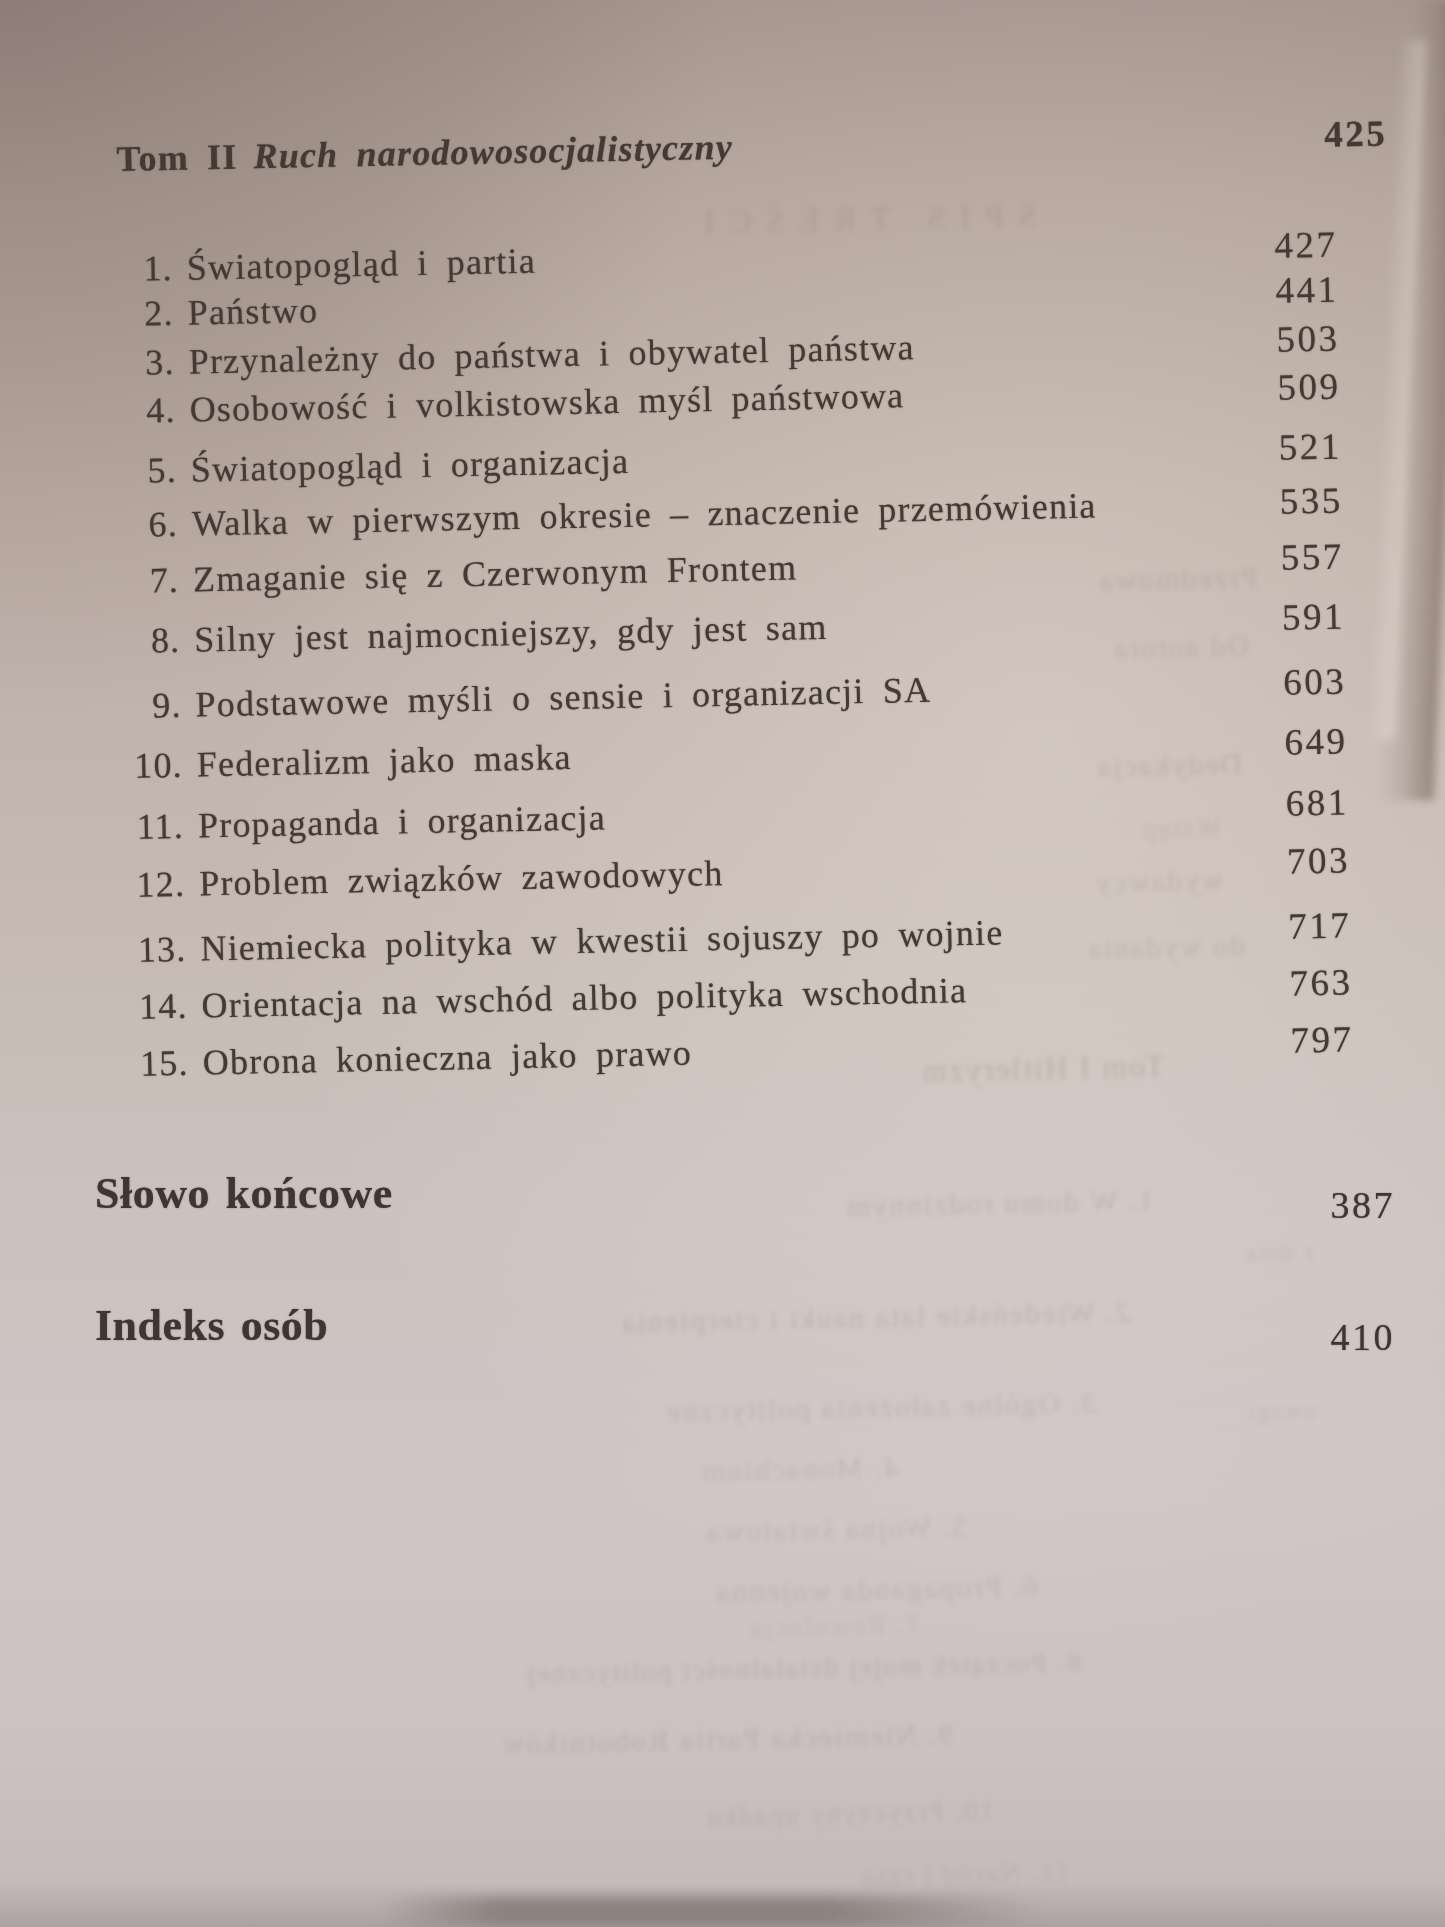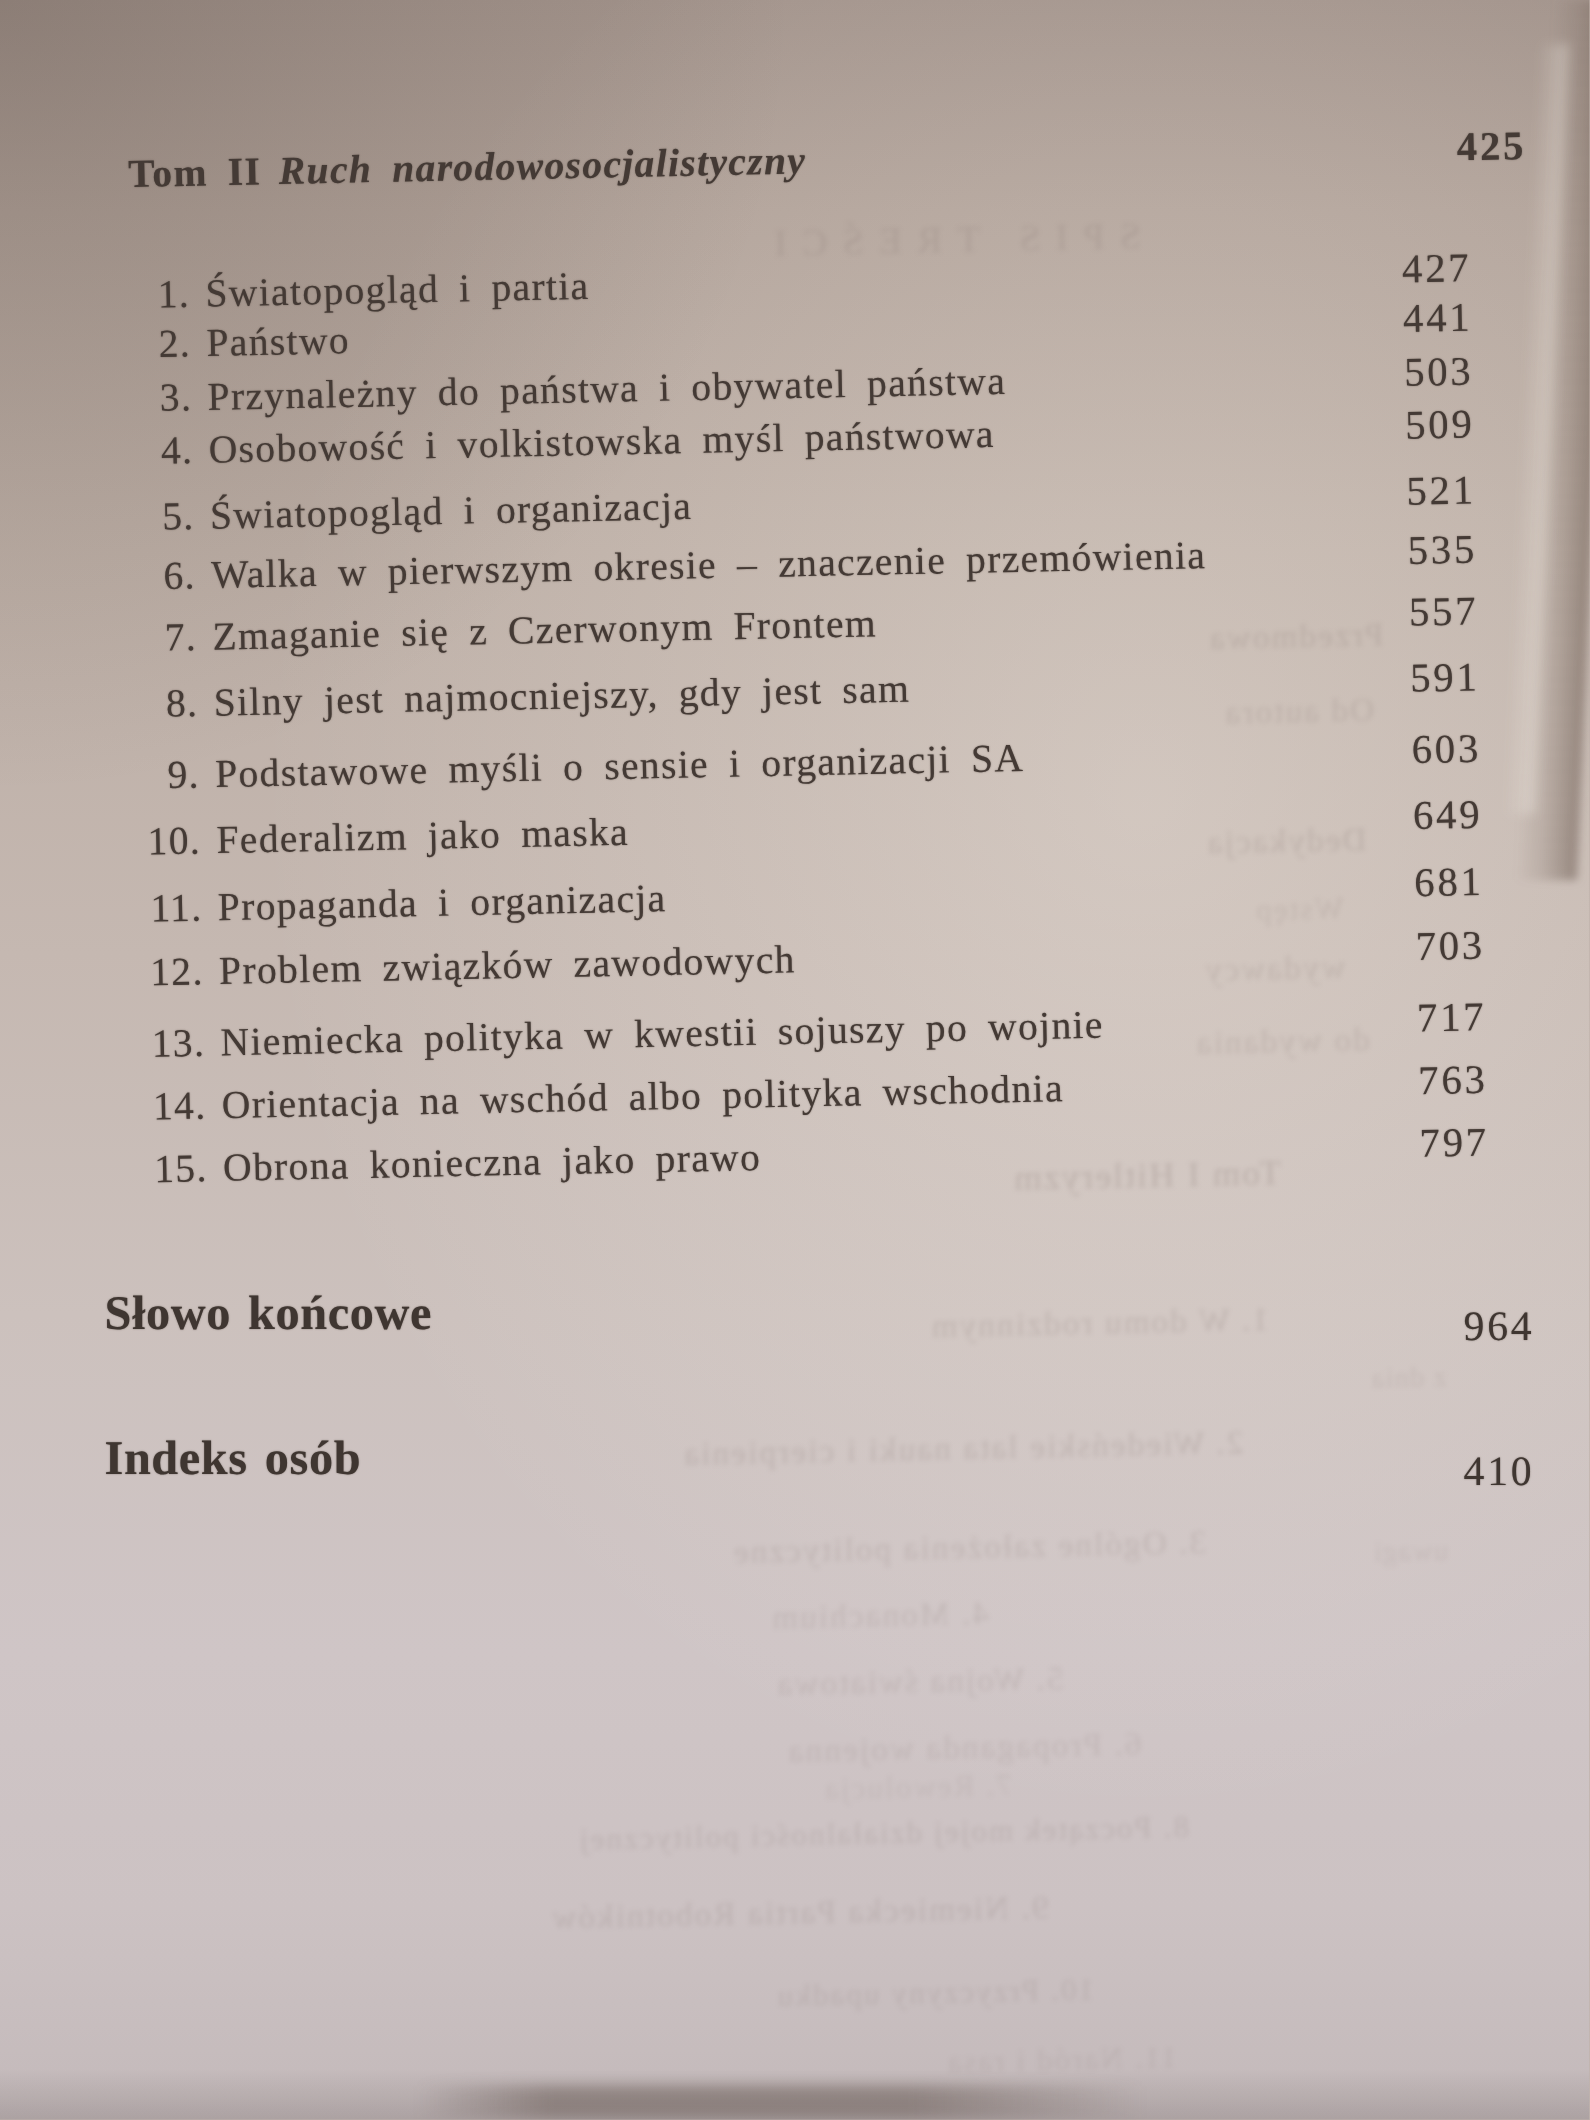--- a/index.html
+++ b/index.html
@@ -173,21 +173,21 @@
         <span class="gap"></span>
         <span class="title">Obrona konieczna jako prawo</span>
         <span class="pg">797</span>
       </div>
     </div>
 
   <div id="toc-end">
 
   <div class="row end-row" style="top: 0px;">
         <span class="title">Słowo końcowe</span>
-        <span class="pg">964</span>
+        <span class="pg">387</span>
       </div>
       <div class="row end-row" style="top: 132px; justify-content: center;">
         <span class="title">Indeks osób</span>
         <span class="pg">410</span>
       </div>
     </div>
 
   <div id="ghosts">
 
   <div class="ghost" style="left: 690px; top: 200px; font-size: 34px; opacity: 0.2; letter-spacing: 14px;">SPIS TREŚCI</div>

